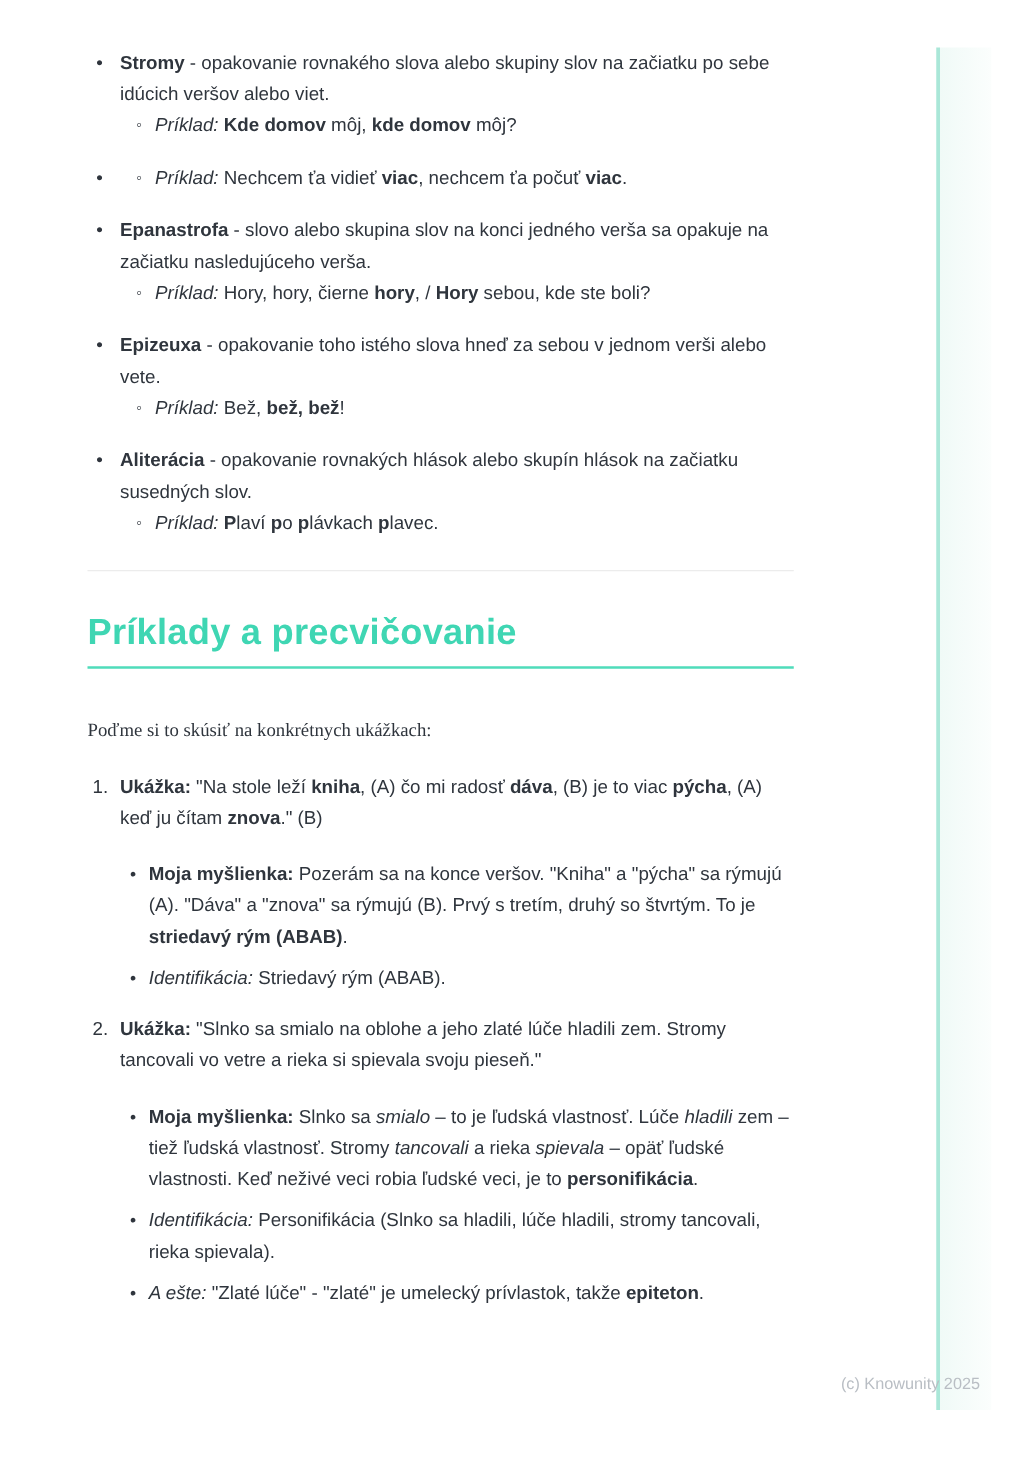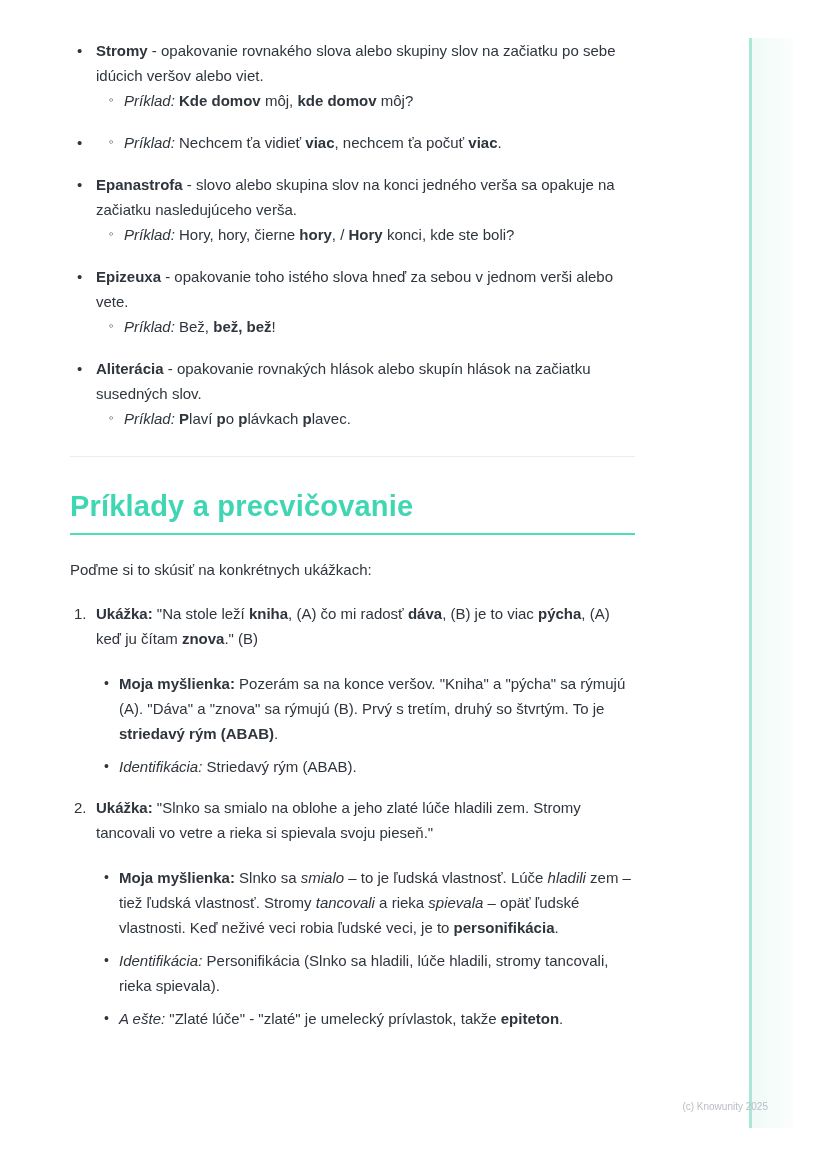--- a/index.html
+++ b/index.html
@@ -42,40 +42,40 @@
     margin:25px 0 0 0;
   }
   h1.section-title{
     margin-top:31px;
     font-size:29px;line-height:36px;font-weight:700;
     color:var(--accent);
     letter-spacing:0.2px;
     padding-bottom:9px;
     border-bottom:2px solid var(--underline);
   }
-  p.intro{margin-top:22px;}
+  p.intro{margin-top:38px;font-family:Liberation Serif, serif;}
   ol.exercises{list-style:none;margin-top:19px;}
   ol.exercises>li.exercise{position:relative;padding-left:26px;margin-bottom:16px;}
   ol.exercises>li.exercise>.ex-num{
     position:absolute;left:4px;top:0;
   }
   ul.notes{list-style:none;margin-top:20px;margin-left:8px;}
   ul.notes>li{position:relative;padding-left:15px;margin-bottom:8px;}
   ul.notes>li>.bullet{
     position:absolute;left:0;top:0;font-size:14px;line-height:25px;
   }
   .accent-stripe{
     position:absolute;top:38px;left:749px;width:44px;height:1090px;
     background:linear-gradient(to right,
       var(--stripe-line) 0, var(--stripe-line) 3px,
       var(--stripe-fill) 3px, rgba(240,250,247,0.25) 100%);
   }
   .footer{
-    position:absolute;top:1100px;right:60px;
-    font-size:10px;line-height:14px;color:var(--footer);
+    position:absolute;top:1100px;right:44px;
+    font-size:13px;line-height:14px;color:var(--footer);
   }
 </style>
 </head>
 <body>
 
 <div class="accent-stripe"></div>
 
 <main class="content">
 
   <ul class="terms">
@@ -97,21 +97,21 @@
           <div><span class="i">Príklad:</span><span> Nechcem ťa vidieť </span><span class="b">viac</span><span>, nechcem ťa počuť </span><span class="b">viac</span><span>.</span></div>
         </li>
       </ul>
     </li>
     <li class="term">
       <span class="bullet">•</span>
       <div><span class="b">Epanastrofa</span><span> - slovo alebo skupina slov na konci jedného verša sa opakuje na začiatku nasledujúceho verša.</span></div>
       <ul class="examples">
         <li>
           <span class="bullet">◦</span>
-          <div><span class="i">Príklad:</span><span> Hory, hory, čierne </span><span class="b">hory</span><span>, / </span><span class="b">Hory</span><span> konci, kde ste boli?</span></div>
+          <div><span class="i">Príklad:</span><span> Hory, hory, čierne </span><span class="b">hory</span><span>, / </span><span class="b">Hory</span><span> sebou, kde ste boli?</span></div>
         </li>
       </ul>
     </li>
     <li class="term">
       <span class="bullet">•</span>
       <div><span class="b">Epizeuxa</span><span> - opakovanie toho istého slova hneď za sebou v jednom verši alebo vete.</span></div>
       <ul class="examples">
         <li>
           <span class="bullet">◦</span>
           <div><span class="i">Príklad:</span><span> Bež, </span><span class="b">bež, bež</span><span>!</span></div>

